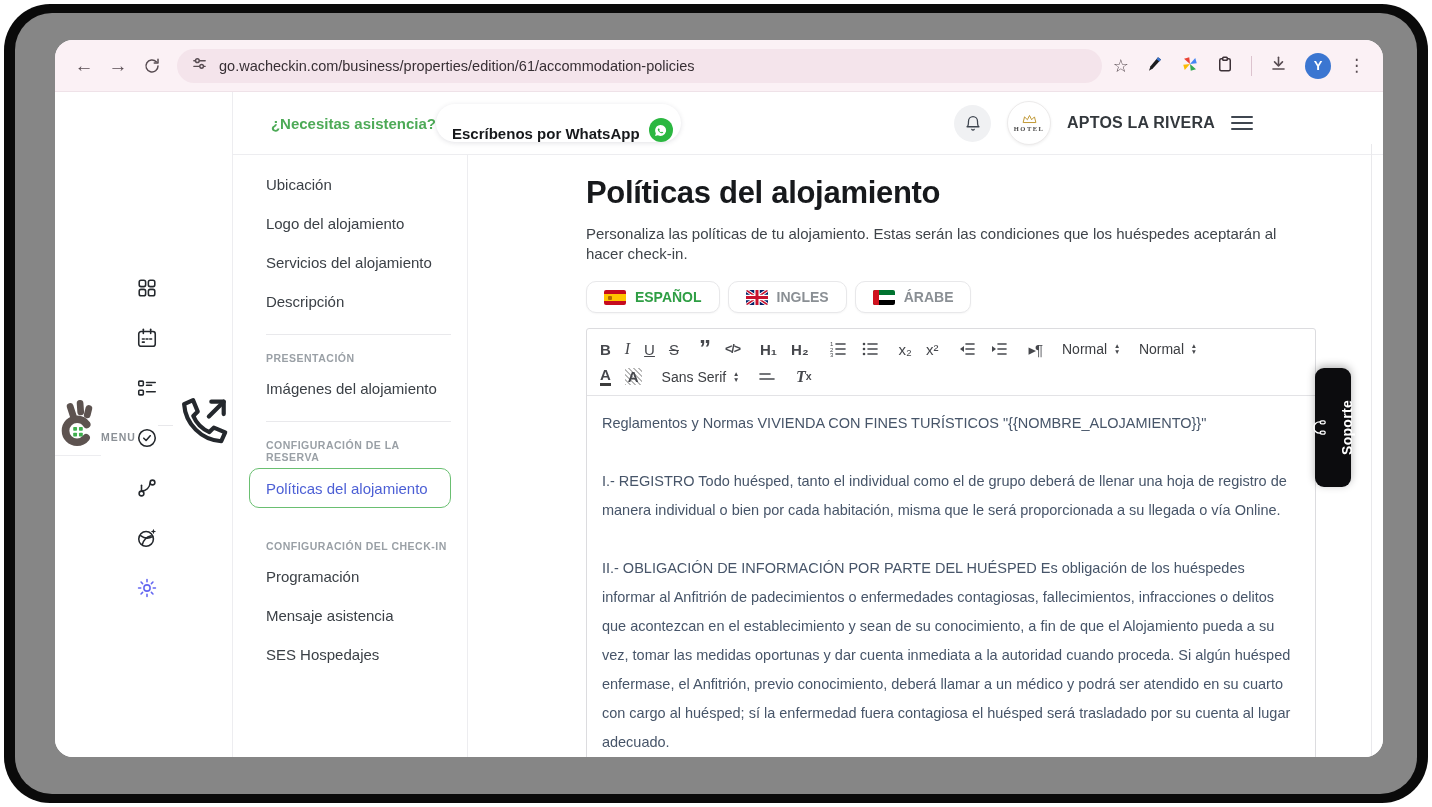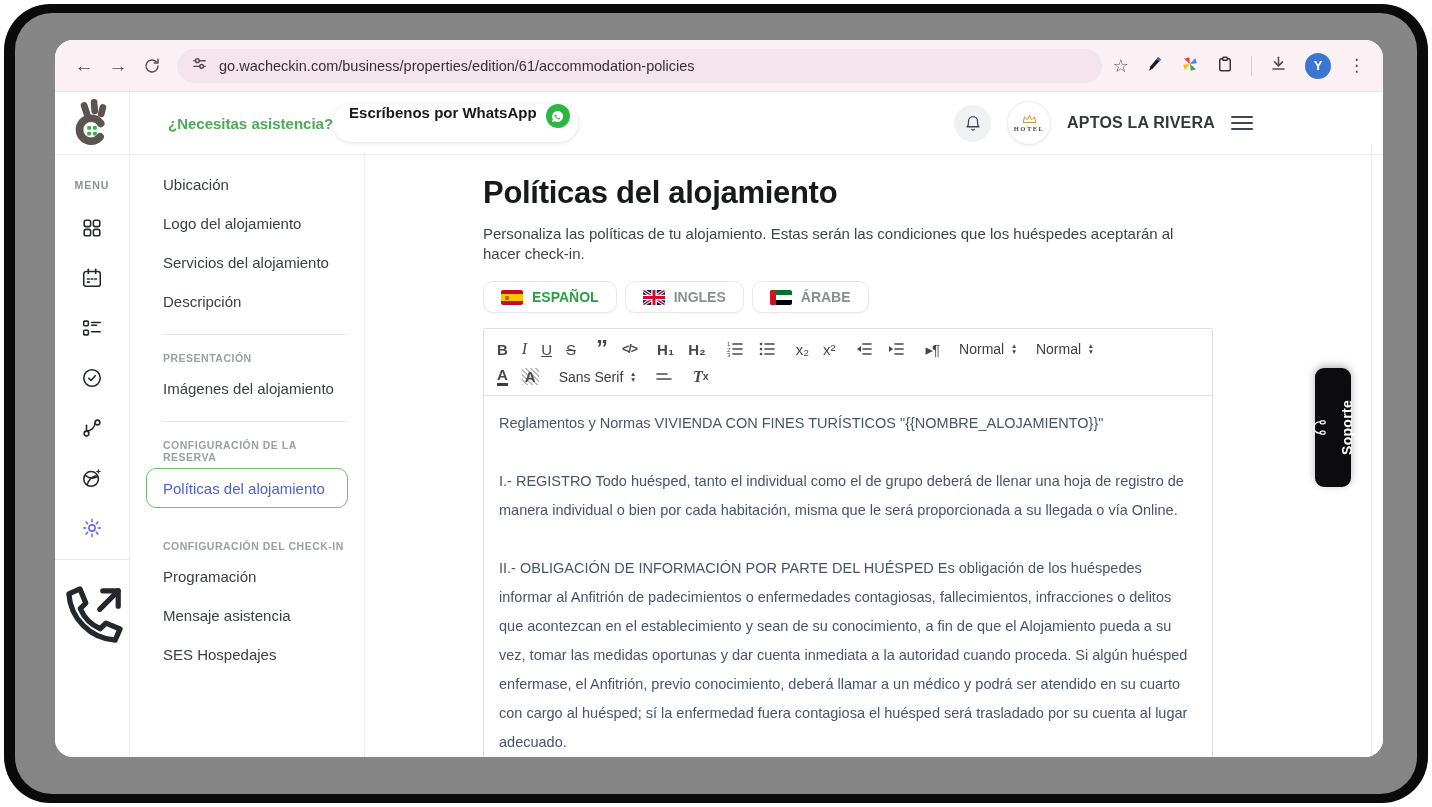--- a/index.html
+++ b/index.html
@@ -22,36 +22,36 @@
   .chrome-right { margin-left:auto; display:flex; align-items:center; gap:17px; }
   .star { font-size:18px; color:#584c52; }
   .chrome-sep { width:1px; height:20px; background:#dcc3ce; }
   .avatar { width:26px; height:26px; border-radius:50%; background:#3b76d1; color:#fff; font-size:13px; font-weight:700; display:flex; align-items:center; justify-content:center; }
   .kebab { font-size:17px; color:#584c52; }
 
   
   .app { flex:1; display:flex; background:#fff; min-height:0; position:relative; }
 
   
-  .rail { flex:0 0 75px; border-right:1px solid #ededf0; display:flex; flex-direction:column; align-items:center; }
+  .rail { flex:0 0 75px; border-right:1px solid #ededf0; display:flex; flex-direction:row; align-items:center; }
   .rail-logo-box { width:100%; height:63px; border-bottom:1px solid #ededf0; display:flex; align-items:center; justify-content:center; }
   .menu-label { margin-top:24px; font-size:10.5px; letter-spacing:1px; color:#8b9096; font-weight:600; }
   .rail-icons { margin-top:26px; display:flex; flex-direction:column; align-items:center; gap:28px; color:#24282d; }
   .rail-icons .icn { width:22px; height:22px; display:block; }
   .icn svg { width:100%; height:100%; stroke:currentColor; fill:none; stroke-width:1.7; stroke-linecap:round; stroke-linejoin:round; }
   .gear-active { color:#6366f1; }
   .rail-div { width:74px; height:1px; background:#e8e8eb; margin:20px 0 18px; }
 
   
   .app-right { flex:1; display:flex; flex-direction:column; min-width:0; }
 
   
   .app-header { flex:0 0 63px; border-bottom:1px solid #ededf0; display:flex; align-items:center; padding:0 130px 0 38px; background:#fff; }
   .assist-text { color:#4daa57; font-weight:700; font-size:15px; margin-right:0; }
-  .wa-pill { height:38px; background:#fff; border-radius:19px; box-shadow:0 1px 5px rgba(40,40,60,.13); display:flex; align-items:flex-start; gap:9px; padding:0 8px 0 16px; }
+  .wa-pill { height:38px; background:#fff; border-radius:19px; box-shadow:0 1px 5px rgba(40,40,60,.13); display:flex; align-items:flex-end; gap:9px; padding:0 8px 0 16px; }
   .wa-label { font-size:15px; font-weight:700; color:#16181b; }
   .wa-icon { width:24px; height:24px; border-radius:50%; background:#2bb741; display:flex; align-items:center; justify-content:center; }
   .wa-icon svg { width:13px; height:13px; fill:#fff; }
   .hdr-right { margin-left:auto; display:flex; align-items:center; gap:16px; }
   .bell-circle { width:37px; height:37px; border-radius:50%; background:#f0f1f3; display:flex; align-items:center; justify-content:center; color:#3f4650; }
   .bell-circle svg { width:18px; height:18px; stroke:currentColor; fill:none; stroke-width:1.7; stroke-linecap:round; stroke-linejoin:round; }
   .hotel-logo { width:44px; height:44px; border-radius:50%; background:#fff; border:1px solid #eceaea; box-shadow:0 1px 3px rgba(0,0,0,.07); display:flex; flex-direction:column; align-items:center; justify-content:center; gap:1px; }
   .hotel-logo svg { width:17px; height:10px; stroke:#bf9733; fill:none; stroke-width:1.4; }
   .hotel-logo-text { font-family:"Liberation Serif","DejaVu Serif",serif; font-size:6.5px; letter-spacing:1.5px; color:#4a4a4a; font-weight:700; }
   .property-name { font-size:16px; font-weight:700; color:#33383d; letter-spacing:.2px; }

